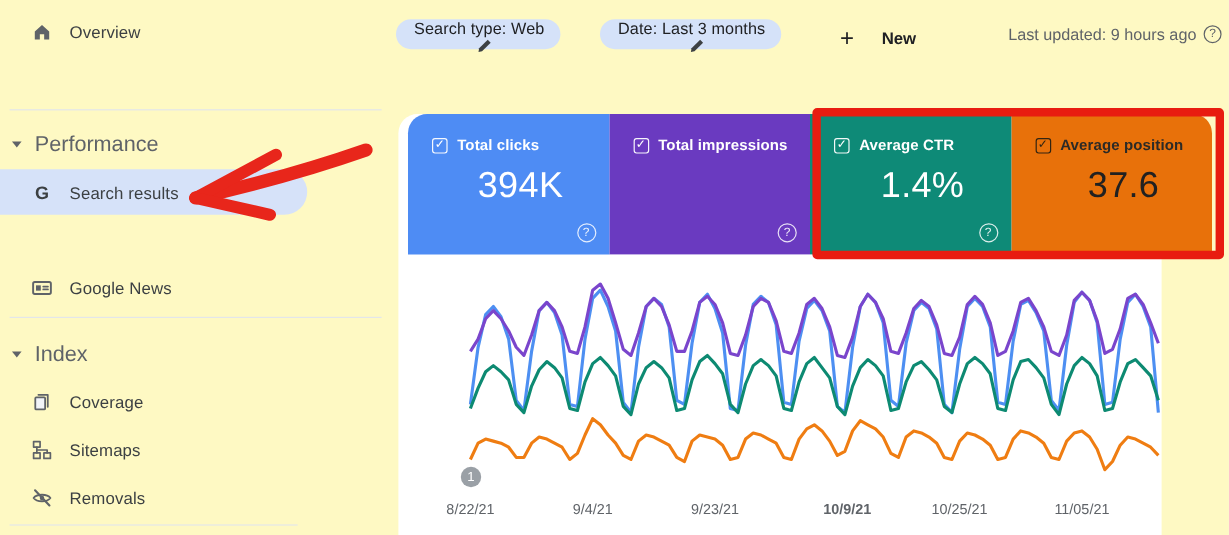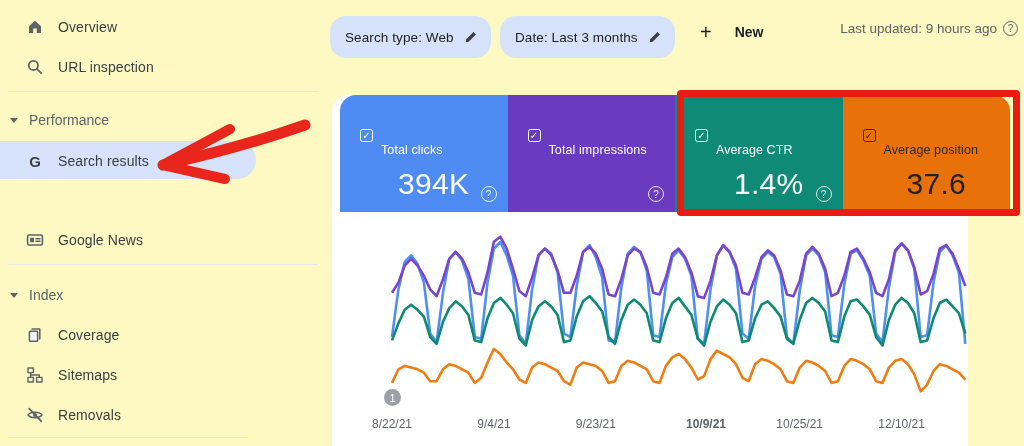--- a/index.html
+++ b/index.html
@@ -7,47 +7,47 @@
   body { font-family:"Liberation Sans", sans-serif; background:#f1f4f9; overflow:hidden; }
   .app { position:relative; width:1024px; height:446px; background:#fef9c3; }
 
   
   .sidebar { position:absolute; left:0; top:0; width:332px; height:446px; }
   .side-item { position:absolute; left:0; width:320px; height:40px; display:flex; align-items:center; cursor:pointer; }
   .side-item .ic { width:18px; height:18px; margin-left:26px; display:flex; align-items:center; justify-content:center; flex:0 0 18px; }
   .side-item .lbl { margin-left:14px; font-size:14px; color:#3c4043; letter-spacing:.1px; }
   .side-header { position:absolute; left:0; width:320px; height:38px; display:flex; align-items:center; cursor:pointer; }
   .side-header .caret { width:0; height:0; border-left:4.5px solid transparent; border-right:4.5px solid transparent; border-top:5px solid #5f6368; margin-left:10px; }
-  .side-header .lbl { margin-left:11px; font-size:14px; color:#5f6368; }
+  .side-header .lbl { margin-left:11px; font-size:18px; color:#5f6368; }
   .divider { position:absolute; left:8px; width:310px; height:1px; background:#e3e6ea; }
   .active-pill { position:absolute; left:0; top:141px; width:256px; height:38px; background:#d6e2f9; border-radius:0 19px 19px 0; }
   .gicon { font-size:15px; font-weight:700; color:#3c4043; line-height:1; }
   .icon-svg { stroke:#5f6368; fill:none; stroke-width:1.6; stroke-linecap:round; stroke-linejoin:round; }
 
   
-  .chip { position:absolute; top:16px; height:42px; background:#d5e2f9; border-radius:16px; display:flex; align-items:center; padding:0 13px 0 15px; cursor:pointer; }
+  .chip { position:absolute; top:16px; height:25px; background:#d5e2f9; border-radius:16px; display:flex; align-items:center; padding:0 13px 0 15px; cursor:pointer;flex-direction:column; }
   .chip .txt { font-size:13.5px; color:#202124; letter-spacing:.1px; }
   .chip .pencil { margin-left:10px; display:flex; }
   .new-btn { position:absolute; left:700px; top:16px; height:31px; display:flex; align-items:center; cursor:pointer; }
   .new-btn .plus { font-size:20px; color:#202124; font-weight:400; line-height:1; }
   .new-btn .txt { margin-left:11px; font-size:14px; font-weight:700; color:#202124;padding-left:12px; }
   .last-updated { position:absolute; right:6px; top:21px; display:flex; align-items:center; }
   .last-updated .txt { font-size:13.5px; color:#5f6368; }
   .help-ring { width:15px; height:15px; border:1.4px solid #5f6368; border-radius:50%; color:#5f6368; font-size:10px; display:flex; align-items:center; justify-content:center; margin-left:6px; }
 
   
   .panel { position:absolute; left:332px; top:95px; width:636px; height:351px; background:#ffffff; border-radius:16px 0 0 0; }
   .cards { position:absolute; left:340px; top:95px; width:670px; height:117px; display:flex; background:#ffffff; border-radius:16px 16px 0 0; }
   .card { flex:1 1 0; padding:19px 0 0 20px; position:relative; cursor:pointer; }
   .card:first-child { border-radius:16px 0 0 0; }
   .card:last-child { border-radius:0 16px 0 0; }
   .card-head { display:flex; align-items:center; }
   .checkbox { width:13px; height:13px; border:1.6px solid rgba(255,255,255,.95); border-radius:2.5px; display:flex; align-items:center; justify-content:center; }
   .checkbox .check { font-size:10px; color:#ffffff; line-height:1; }
-  .card-label { margin-left:8px; font-size:12.5px; font-weight:400; color:#ffffff; letter-spacing:.1px;margin-top:29px; }
+  .card-label { margin-left:8px; font-size:12.5px; font-weight:700; color:#ffffff; letter-spacing:.1px; }
   .card-value { margin-top:10px; font-size:30px; color:#ffffff; letter-spacing:.3px;text-align:center; }
   .card-help { position:absolute; right:11px; bottom:10px; width:16px; height:16px; border:1.5px solid rgba(255,255,255,.85); border-radius:50%; color:rgba(255,255,255,.9); font-size:10px; display:flex; align-items:center; justify-content:center; }
   .card.dark .checkbox { border-color:#332512; }
   .card.dark .checkbox .check { color:#332512; }
   .card.dark .card-label { color:#2c2a26; }
   .card.dark .card-value { color:#212121; }
 
   .red-box { position:absolute; left:677px; top:90px; width:343px; height:126px; border:7px solid #e81c10; border-radius:4px; z-index:6; pointer-events:none; }
   .red-arrow { position:absolute; left:140px; top:108px; width:185px; height:90px; z-index:7; pointer-events:none; }
 
@@ -67,29 +67,20 @@
 
     <div class="side-item" style="top:7px">
       <span class="ic">
         <svg width="18" height="18" viewBox="0 0 18 18">
             <path d="M3 8.2 L9 2.8 L15 8.2 V15 H10.8 V10.6 H7.2 V15 H3 Z" fill="#5f6368"></path>
           </svg>
       </span>
       <span class="lbl">Overview</span>
     </div>
 
-    <div class="side-item" style="top:47px">
-      <span class="ic">
-        <svg width="18" height="18" viewBox="0 0 18 18" class="icon-svg" style="stroke-width:1.8">
-            <circle cx="7.4" cy="7.4" r="4.6"></circle>
-            <line x1="10.9" y1="10.9" x2="15.2" y2="15.2"></line>
-          </svg>
-      </span>
-      <span class="lbl">URL inspection</span>
-    </div>
 
     <div class="divider" style="top:91px"></div>
 
     <div class="side-header" style="top:101px">
       <span class="caret"></span>
       <span class="lbl">Performance</span>
     </div>
 
     <div class="side-item" style="top:141px">
       <span class="ic">
@@ -239,17 +230,17 @@
       <polyline points="7.0,62.8 13.4,52.6 19.7,35.6 26.1,28.8 32.5,35.6 38.9,45.8 45.2,59.4 51.6,66.2 58.0,49.2 64.3,28.8 70.7,22.0 77.1,28.8 83.4,42.4 89.8,62.8 96.2,64.5 102.5,42.4 108.9,11.8 115.3,6.7 121.7,18.6 128.0,39.0 134.4,61.1 140.8,66.2 147.1,47.5 153.5,25.4 159.9,18.6 166.3,25.4 172.6,40.7 179.0,62.8 185.4,62.8 191.7,45.8 198.1,22.0 204.5,16.9 210.8,23.7 217.2,39.0 223.6,64.5 230.0,66.2 236.3,49.2 242.7,25.4 249.1,18.6 255.4,22.0 261.8,37.3 268.2,62.8 274.5,64.5 280.9,47.5 287.3,23.7 293.6,18.6 300.0,27.1 306.4,42.4 312.8,66.2 319.1,67.9 325.5,50.9 331.9,25.4 338.2,15.2 344.6,22.0 351.0,35.6 357.4,62.8 363.7,64.5 370.1,47.5 376.5,27.1 382.8,20.3 389.2,25.4 395.6,40.7 401.9,64.5 408.3,66.2 414.7,50.9 421.1,23.7 427.4,16.9 433.8,23.7 440.2,39.0 446.5,66.2 452.9,62.8 459.3,45.8 465.6,22.0 472.0,18.6 478.4,28.8 484.8,42.4 491.1,62.8 497.5,66.2 503.9,49.2 510.2,20.3 516.6,13.5 523.0,20.3 529.3,37.3 535.7,64.5 542.1,61.1 548.5,44.1 554.8,18.6 561.2,15.2 567.6,23.7 573.9,39.0 580.3,56.0" fill="none" stroke="#7a45cc" stroke-width="2.6" stroke-linejoin="round"></polyline>
       <polyline points="7.0,110.4 13.4,93.4 19.7,79.8 26.1,74.7 32.5,79.8 38.9,86.6 45.2,107.0 51.6,113.8 58.0,91.7 64.3,78.1 70.7,71.3 77.1,76.4 83.4,84.9 89.8,110.4 96.2,112.1 102.5,88.3 108.9,73.0 115.3,67.9 121.7,74.7 128.0,83.2 134.4,108.7 140.8,115.5 147.1,90.0 153.5,76.4 159.9,71.3 166.3,76.4 172.6,84.9 179.0,112.1 185.4,110.4 191.7,86.6 198.1,71.3 204.5,66.2 210.8,73.0 217.2,81.5 223.6,107.0 230.0,113.8 236.3,90.0 242.7,74.7 249.1,69.6 255.4,74.7 261.8,83.2 268.2,110.4 274.5,112.1 280.9,88.3 287.3,73.0 293.6,67.9 300.0,76.4 306.4,84.9 312.8,108.7 319.1,115.5 325.5,91.7 331.9,76.4 338.2,69.6 344.6,74.7 351.0,83.2 357.4,112.1 363.7,110.4 370.1,88.3 376.5,74.7 382.8,71.3 389.2,78.1 395.6,86.6 401.9,108.7 408.3,113.8 414.7,90.0 421.1,73.0 427.4,67.9 433.8,73.0 440.2,81.5 446.5,110.4 452.9,112.1 459.3,86.6 465.6,71.3 472.0,69.6 478.4,76.4 484.8,84.9 491.1,107.0 497.5,115.5 503.9,90.0 510.2,74.7 516.6,67.9 523.0,73.0 529.3,83.2 535.7,112.1 542.1,110.4 548.5,88.3 554.8,73.0 561.2,69.6 567.6,76.4 573.9,83.2 580.3,103.6" fill="none" stroke="#0d8a72" stroke-width="2.6" stroke-linejoin="round"></polyline>
       <polyline points="7.0,152.9 13.4,139.3 19.7,135.9 26.1,137.6 32.5,139.3 38.9,142.7 45.2,151.2 51.6,151.2 58.0,139.3 64.3,134.2 70.7,135.9 77.1,139.3 83.4,142.7 89.8,152.9 96.2,147.8 102.5,132.5 108.9,118.9 115.3,124.0 121.7,132.5 128.0,139.3 134.4,149.5 140.8,152.9 147.1,137.6 153.5,132.5 159.9,134.2 166.3,137.6 172.6,141.0 179.0,151.2 185.4,154.6 191.7,137.6 198.1,132.5 204.5,134.2 210.8,135.9 217.2,141.0 223.6,152.9 230.0,151.2 236.3,135.9 242.7,130.8 249.1,132.5 255.4,135.9 261.8,139.3 268.2,151.2 274.5,152.9 280.9,135.9 287.3,127.4 293.6,124.0 300.0,129.1 306.4,137.6 312.8,149.5 319.1,146.1 325.5,129.1 331.9,120.6 338.2,124.0 344.6,127.4 351.0,134.2 357.4,147.8 363.7,151.2 370.1,134.2 376.5,129.1 382.8,130.8 389.2,134.2 395.6,139.3 401.9,151.2 408.3,152.9 414.7,137.6 421.1,130.8 427.4,132.5 433.8,135.9 440.2,141.0 446.5,152.9 452.9,151.2 459.3,135.9 465.6,129.1 472.0,130.8 478.4,134.2 484.8,139.3 491.1,151.2 497.5,152.9 503.9,137.6 510.2,130.8 516.6,129.1 523.0,134.2 529.3,144.4 535.7,161.4 542.1,154.6 548.5,141.0 554.8,134.2 561.2,135.9 567.6,139.3 573.9,142.7 580.3,149.5" fill="none" stroke="#ef7d12" stroke-width="2.6" stroke-linejoin="round"></polyline>
     </svg>
   <div class="x-axis" id="x-axis">
       <span style="left: 7px;">8/22/21</span>
       <span style="left: 108.92px;">9/4/21</span>
       <span style="left: 210.84px;">9/23/21</span>
       <span style="left: 321px; font-weight: bold;">10/9/21</span>
       <span style="left: 414.68px;">10/25/21</span>
-      <span style="left: 516.6px;">12/10/21</span>
+      <span style="left: 516.6px;">11/05/21</span>
     </div>
   <div class="marker-1">1</div>
 
 </div>
 
 </body></html>

